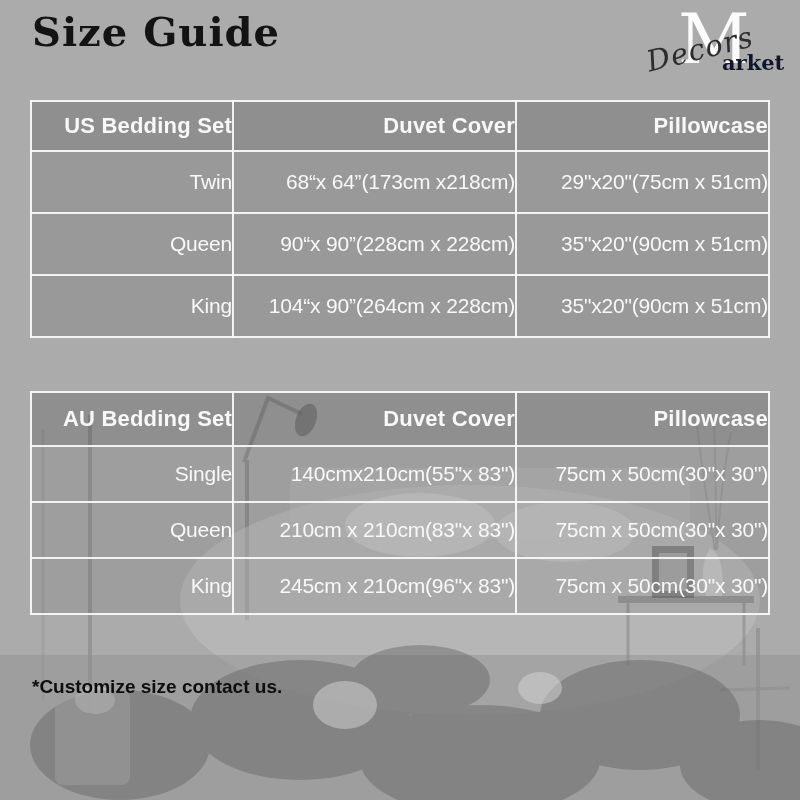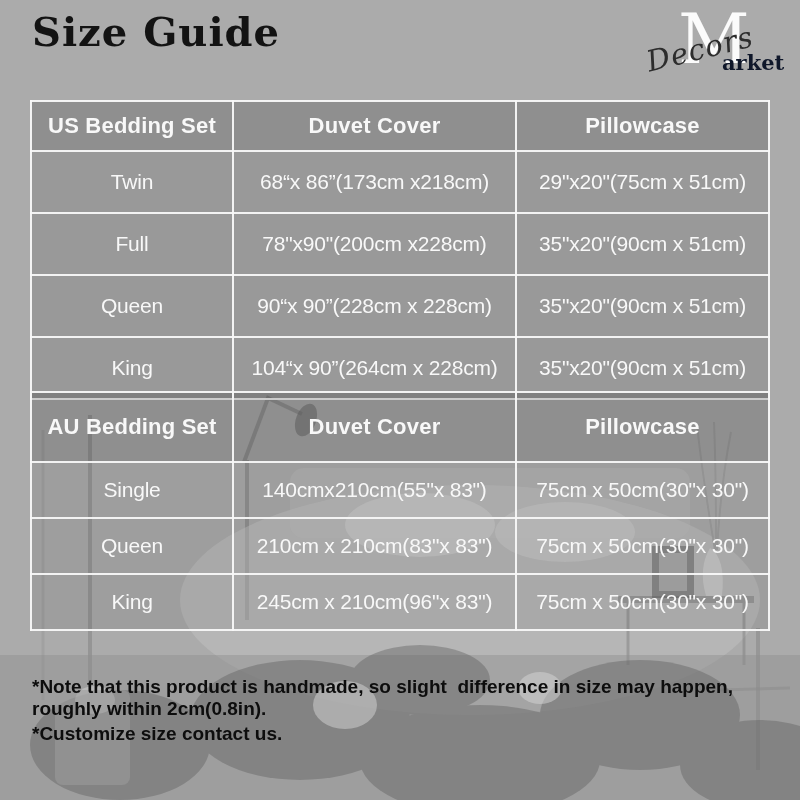--- a/index.html
+++ b/index.html
@@ -35,36 +35,36 @@
   
   table.size-table{
     position:absolute;left:30px;width:738px;z-index:1;
     border-collapse:collapse;table-layout:fixed;
   }
   .size-table col.c1{width:202px;}
   .size-table col.c2{width:283px;}
   .size-table col.c3{width:253px;}
   .size-table th,.size-table td{
     border:2px solid rgba(248,248,248,0.95);
-    text-align:center;vertical-align:middle;
+    text-align:right;vertical-align:middle;
     color:#f8f8f8;padding:0;margin-top:8px;
   }
   .size-table th{
     background:rgba(0,0,0,0.16);
     font-weight:bold;font-size:22px;letter-spacing:0.2px;
   }
   .size-table td{
     background:rgba(0,0,0,0.10);
     font-weight:400;font-size:21px;letter-spacing:-0.2px;
   }
   #table-us{top:100px;}
   #table-us tr.hdr{height:50px;}
   #table-us tr.row{height:62px;}
   #table-au{top:391px;}
-  #table-au tr.hdr{height:70px;}
+  #table-au tr.hdr{height:54px;}
   #table-au tr.row{height:56px;}
   #table-au td{background:rgba(0,0,0,0.07);}
   
   .notes{position:absolute;left:32px;top:676px;width:734px;z-index:2;}
   .note{
     font-weight:bold;font-size:19px;color:#0d0d0d;
     line-height:1.15;white-space:pre-wrap;
   }
   .note + .note{margin-top:3px;}
 </style>
@@ -135,27 +135,22 @@
       <col class="c3">
     </colgroup>
   <tbody>
       <tr class="hdr">
     <th>US Bedding Set</th>
     <th>Duvet Cover</th>
     <th>Pillowcase</th>
   </tr>
   <tr class="row">
     <td>Twin</td>
-    <td>68“x 86”(173cm x218cm)</td>
+    <td>68“x 64”(173cm x218cm)</td>
     <td>29"x20"(75cm x 51cm)</td>
-  </tr>
-  <tr class="row">
-    <td>Full</td>
-    <td>78"x90"(200cm x228cm)</td>
-    <td>35"x20"(90cm x 51cm)</td>
   </tr>
   <tr class="row">
     <td>Queen</td>
     <td>90“x 90”(228cm x 228cm)</td>
     <td>35"x20"(90cm x 51cm)</td>
   </tr>
   <tr class="row">
     <td>King</td>
     <td>104“x 90”(264cm x 228cm)</td>
     <td>35"x20"(90cm x 51cm)</td>
@@ -187,15 +182,14 @@
   </tr>
   <tr class="row">
     <td>King</td>
     <td>245cm x 210cm(96"x 83")</td>
     <td>75cm x 50cm(30"x 30")</td>
   </tr>
 </tbody>
   </table>
 
 <div class="notes">
-  <div class="note">*Note that this product is handmade, so slight  difference in size may happen, roughly within 2cm(0.8in).</div>
   <div class="note">*Customize size contact us.</div>
 </div>
 
 </body></html>

